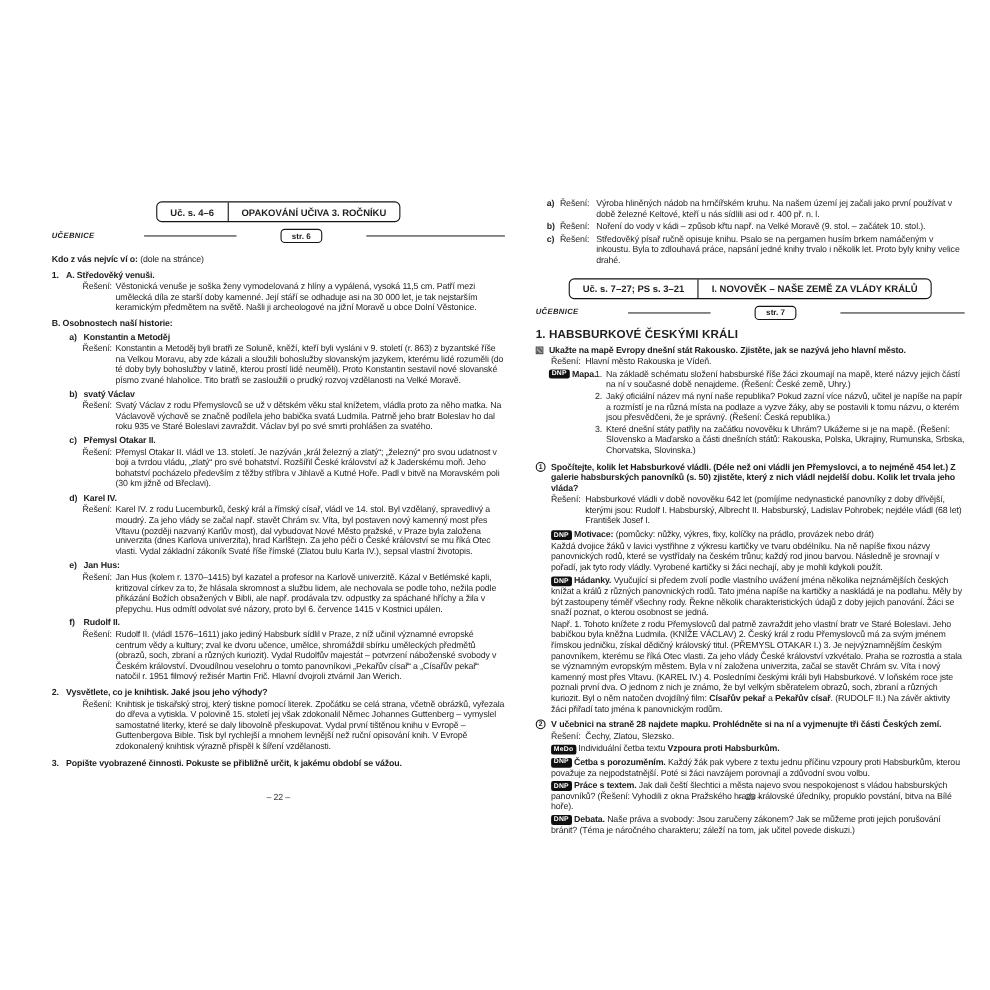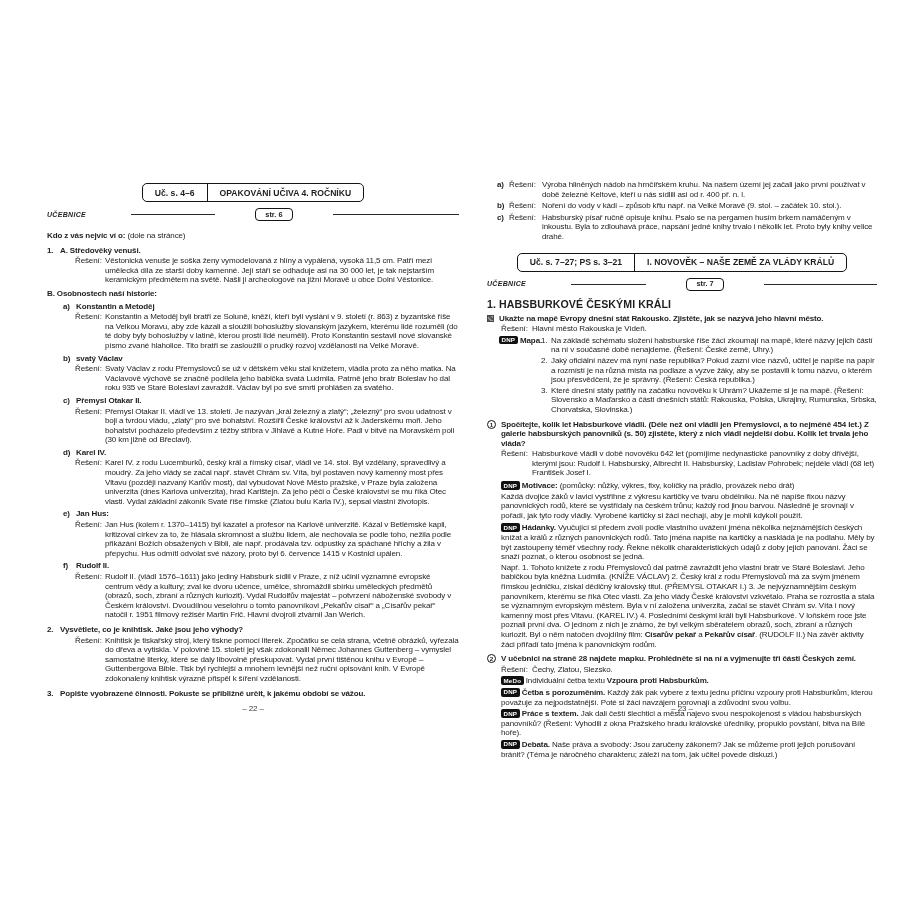--- a/index.html
+++ b/index.html
@@ -41,30 +41,30 @@
   .rule .lbl{font-weight:bold;font-style:italic;font-size:7px;letter-spacing:0.3px;margin-right:5px;white-space:nowrap;}
   .rule .ln{height:0;border-top:1px solid #2a2a2a;}
   .rule .ln1{flex:0.8;}
   .rule .ln2{flex:1.2;}
   .rule .bdg{
     border:1px solid #141414;border-radius:4px;padding:1.5px 9px;margin:0;
     font-weight:bold;font-size:7.4px;line-height:8px;white-space:nowrap;background:#fff;
     letter-spacing:0;
   }
   .title{font-weight:bold;font-size:10.6px;line-height:12px;margin-top:7px;letter-spacing:0.1px;}
-  .footer{position:absolute;top:704px;text-align:center;font-size:8px;color:#3a3a3a;}
+  .footer{position:absolute;top:720px;text-align:center;font-size:8px;color:#3a3a3a;}
 </style>
 </head>
 <body>
 
 <div class="spread">
   <div class="col" id="col-left" style="left:47px;top:183px;width:412px;">
       <div class="hbox">
         <div class="cell">Uč. s. 4–6</div>
-        <div class="cell">OPAKOVÁNÍ UČIVA 4. ROČNÍKU</div>
+        <div class="cell">OPAKOVÁNÍ UČIVA 3. ROČNÍKU</div>
       </div>
       <div class="rule">
         <span class="lbl">UČEBNICE</span>
         <div class="ln ln1"></div>
         <span class="bdg">str. 6</span>
         <div class="ln ln2"></div>
       </div>
       <div class="p" style="margin-left: 0px; margin-top: 10px;"><span class="b">Kdo z vás nejvíc ví o: </span><span class="i">(dole na stránce)</span></div>
       <div class="p" style="margin-left: 13px; margin-top: 5px;"><span class="b mk" style="left: -13px;">1.</span><span class="b">A. Středověký venuši.</span></div>
       <div class="p" style="margin-left: 58px; margin-top: 1px;"><span class="i mk" style="left: -30px;">Řešení:</span><span class="">Věstonická venuše je soška ženy vymodelovaná z hlíny a vypálená, vysoká 11,5 cm. Patří mezi umělecká díla ze starší doby kamenné. Její stáří se odhaduje asi na 30 000 let, je tak nejstarším keramickým předmětem na světě. Našli ji archeologové na jižní Moravě u obce Dolní Věstonice.</span></div>
@@ -81,21 +81,21 @@
       <div class="p" style="margin-left: 58px; margin-top: 1px;"><span class="i mk" style="left: -30px;">Řešení:</span><span class="">Jan Hus (kolem r. 1370–1415) byl kazatel a profesor na Karlově univerzitě. Kázal v Betlémské kapli, kritizoval církev za to, že hlásala skromnost a službu lidem, ale nechovala se podle toho, nežila podle přikázání Božích obsažených v Bibli, ale např. prodávala tzv. odpustky za spáchané hříchy a žila v přepychu. Hus odmítl odvolat své názory, proto byl 6. července 1415 v Kostnici upálen.</span></div>
       <div class="p" style="margin-left: 29px; margin-top: 3px;"><span class="b mk" style="left: -13px;">f)</span><span class="b">Rudolf II.</span></div>
       <div class="p" style="margin-left: 58px; margin-top: 1px;"><span class="i mk" style="left: -30px;">Řešení:</span><span class="">Rudolf II. (vládl 1576–1611) jako jediný Habsburk sídlil v Praze, z níž učinil významné evropské centrum vědy a kultury; zval ke dvoru učence, umělce, shromáždil sbírku uměleckých předmětů (obrazů, soch, zbraní a různých kuriozit). Vydal Rudolfův majestát – potvrzení náboženské svobody v Českém království. Dvoudílnou veselohru o tomto panovníkovi „Pekařův císař“ a „Císařův pekař“ natočil r. 1951 filmový režisér Martin Frič. Hlavní dvojroli ztvárnil Jan Werich.</span></div>
       <div class="p" style="margin-left: 13px; margin-top: 5px;"><span class="b mk" style="left: -13px;">2.</span><span class="b">Vysvětlete, co je knihtisk. Jaké jsou jeho výhody?</span></div>
       <div class="p" style="margin-left: 58px; margin-top: 1px;"><span class="i mk" style="left: -30px;">Řešení:</span><span class="">Knihtisk je tiskařský stroj, který tiskne pomocí literek. Zpočátku se celá strana, včetně obrázků, vyřezala do dřeva a vytiskla. V polovině 15. století jej však zdokonalil Němec Johannes Guttenberg – vymyslel samostatné literky, které se daly libovolně přeskupovat. Vydal první tištěnou knihu v Evropě – Guttenbergova Bible. Tisk byl rychlejší a mnohem levnější než ruční opisování knih. V Evropě zdokonalený knihtisk výrazně přispěl k šíření vzdělanosti.</span></div>
       <div class="p" style="margin-left: 13px; margin-top: 5px;"><span class="b mk" style="left: -13px;">3.</span><span class="b">Popište vyobrazené činnosti. Pokuste se přibližně určit, k jakému období se vážou.</span></div>
     </div>
   <div class="col" id="col-right" style="left:487px;top:180px;width:390px;">
       <div class="p" style="margin-left: 55px; margin-top: 0px;"><span class="b mk" style="left: -45px;">a)</span><span class="i mk" style="left: -33px;">Řešení:</span><span class="">Výroba hliněných nádob na hrnčířském kruhu. Na našem území jej začali jako první používat v době železné Keltové, kteří u nás sídlili asi od r. 400 př. n. l.</span></div>
       <div class="p" style="margin-left: 55px; margin-top: 2px;"><span class="b mk" style="left: -45px;">b)</span><span class="i mk" style="left: -33px;">Řešení:</span><span class="">Noření do vody v kádi – způsob křtu např. na Velké Moravě (9. stol. – začátek 10. stol.).</span></div>
-      <div class="p" style="margin-left: 55px; margin-top: 2px;"><span class="b mk" style="left: -45px;">c)</span><span class="i mk" style="left: -33px;">Řešení:</span><span class="">Habsburský písař ručně opisuje knihu. Psalo se na pergamen husím brkem namáčeným v inkoustu. Byla to zdlouhavá práce, napsání jedné knihy trvalo i několik let. Proto byly knihy velice drahé.</span></div>
+      <div class="p" style="margin-left: 55px; margin-top: 2px;"><span class="b mk" style="left: -45px;">c)</span><span class="i mk" style="left: -33px;">Řešení:</span><span class="">Středověký písař ručně opisuje knihu. Psalo se na pergamen husím brkem namáčeným v inkoustu. Byla to zdlouhavá práce, napsání jedné knihy trvalo i několik let. Proto byly knihy velice drahé.</span></div>
       <div class="hbox" style="margin-top: 11px;">
         <div class="cell">Uč. s. 7–27; PS s. 3–21</div>
         <div class="cell">I. NOVOVĚK – NAŠE ZEMĚ ZA VLÁDY KRÁLŮ</div>
       </div>
       <div class="rule">
         <span class="lbl">UČEBNICE</span>
         <div class="ln ln1"></div>
         <span class="bdg">str. 7</span>
         <div class="ln ln2"></div>
       </div>

